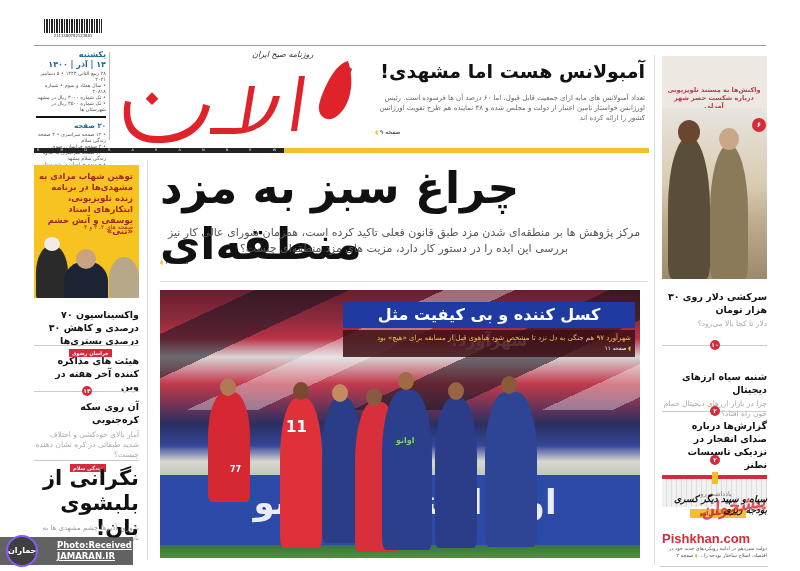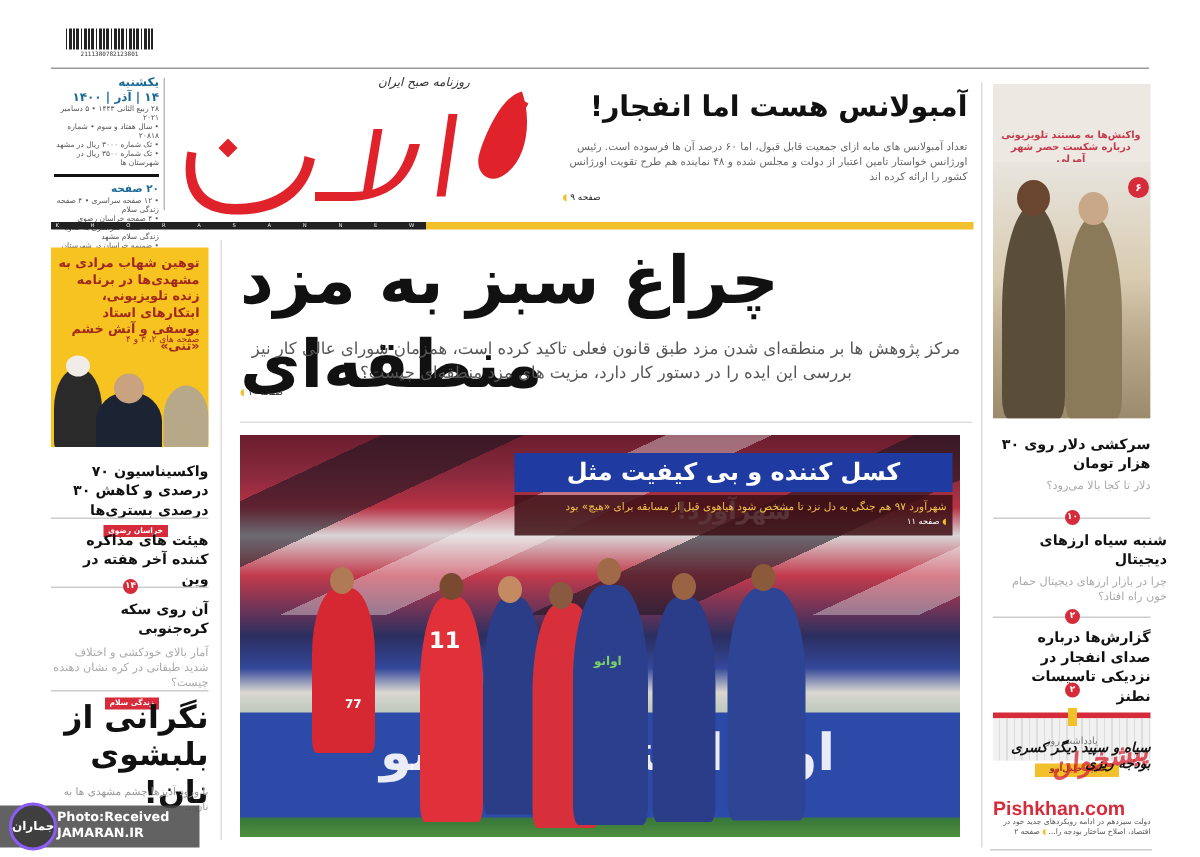--- a/index.html
+++ b/index.html
@@ -48,21 +48,21 @@
   .lc-rule { left: 34px; width: 105px; height: 1px; background: #ccc; }
   .badge-red { background: #d62b3a; color: #fff; font-size: 5px; padding: 1px 3px; font-weight: bold; }
   .num-circle { width: 10px; height: 10px; border-radius: 50%; background: #d62b3a; color: #fff; font-size: 6px; line-height: 10px; text-align: center; font-weight: bold; }
 
   .big-bread { left: 34px; top: 466px; width: 105px; font-size: 21px; line-height: 25px; font-weight: bold; direction: rtl; text-align: right; color: #111; }
   .bread-sub { left: 34px; top: 523px; width: 105px; font-size: 7px; line-height: 10px; color: #999; direction: rtl; text-align: right; }
 
   
   .watermark { left: 0; top: 537px; width: 133px; height: 28px; background: rgba(70,70,70,0.85); }
   .wm-circle { left: 6px; top: 535px; width: 32px; height: 32px; border-radius: 50%; border: 2px solid #8b5cf6; background: rgba(60,60,60,0.9); color: #fff; font-size: 8px; line-height: 28px; text-align: center; font-weight: bold; }
-  .wm-text { left: 38px; top: 540px; color: #fff; font-size: 8.5px; line-height: 11px; font-family: "DejaVu Sans", sans-serif; font-weight: bold; }
+  .wm-text { left: 57px; top: 540px; color: #fff; font-size: 8.5px; line-height: 11px; font-family: "DejaVu Sans", sans-serif; font-weight: bold; text-decoration: underline; }
 
   
   .h-main { left: 160px; top: 160px; width: 488px; font-size: 44px; line-height: 56px; font-weight: bold; color: #111; direction: rtl; text-align: left; letter-spacing: -1px; }
   .p-main { left: 160px; top: 225px; width: 488px; font-size: 11px; line-height: 16px; color: #555; direction: rtl; text-align: center; }
   .ref-main { left: 160px; top: 258px; font-size: 6px; color: #222; }
   .main-rule { left: 160px; top: 281px; width: 488px; height: 1px; background: #ddd; }
 
   
   .photo { left: 160px; top: 290px; width: 480px; height: 268px; overflow: hidden; background: linear-gradient(180deg, #6a1d2e 0%, #8a2a3d 10%, #b83245 18%, #d8d4d6 25%, #c23a4c 35%, #2b2f60 50%, #34479a 58%, #d9d7d0 64%, #b9c6b8 70%, #3856a8 74%, #2a43a0 90%, #3a7a3a 96%, #4f8f40 100%); }
   .photo-stripes { position: absolute; left: 0; top: 0; width: 480px; height: 120px; background: repeating-linear-gradient(155deg, transparent 0 40px, rgba(20,20,30,0.55) 40px 80px, transparent 80px 120px, rgba(255,255,255,0.35) 120px 150px); }
@@ -119,21 +119,21 @@
   <path d="M233,15 C220,18 210,40 205,55 C200,70 212,78 222,70 C236,60 240,35 233,15 Z" fill="#e0232b"></path>
   <rect x="226" y="20" width="10" height="8" transform="rotate(30 231 24)" fill="#e0232b"></rect>
   <path d="M190,30 L182,85 L176,85 L184,30 Z" fill="#e0232b"></path>
   <path d="M165,50 C160,70 150,86 120,88 L95,88 L95,82 L120,82 C142,82 152,72 158,50 Z" fill="#e0232b"></path>
   <path d="M140,40 L133,82 L127,82 L134,40 Z" fill="#e0232b"></path>
   <path d="M95,60 C90,85 70,98 40,97 C15,96 5,80 10,55 L16,56 C12,78 22,90 42,90 C65,90 85,80 88,58 Z" fill="#e0232b"></path>
   <rect x="33" y="48" width="9" height="9" transform="rotate(45 37 52)" fill="#e0232b"></rect>
 </svg>
 <div class="abs logo-sub">روزنامه صبح ایران</div>
 
-<div class="abs h-ambulance rtl">آمبولانس هست اما انفجار!</div>
+<div class="abs h-ambulance rtl">آمبولانس هست اما مشهدی!</div>
 <div class="abs p-ambulance rtl">تعداد آمبولانس های مابه ازای جمعیت قابل قبول، اما ۶۰ درصد آن ها فرسوده است. رئیس اورژانس خواستار تامین اعتبار از دولت و مجلس شده و ۴۸ نماینده هم طرح تقویت اورژانس کشور را ارائه کرده اند</div>
 <div class="abs ref-ambulance"><span style="color:#f1c02a">◖</span> <span>صفحه ۹</span></div>
 <div class="abs vrule-right"></div>
 
 <div class="abs strip-black">K H O R A S A N N E W S P A P E R . C O M</div>
 <div class="abs strip-yellow"></div>
 
 <div class="abs yellow-box">
   <div class="txt">توهین شهاب مرادی به مشهدی‌ها در برنامه زنده تلویزیونی، ابتکارهای استاد یوسفی و آتش خشم «تنی»</div>
   <div class="ref">صفحه های ۲، ۳ و ۴</div>
@@ -209,21 +209,21 @@
   </div>
   <div class="abs num-circle" style="left:90px; top:62px; width:14px; height:14px; line-height:14px; font-size:7px;">۶</div>
 </div>
 
 <div class="abs rc" style="top:290px;">
   <div class="rc-h">سرکشی دلار روی ۳۰ هزار تومان</div>
   <div class="rc-sub" style="margin-top:3px;">دلار تا کجا بالا می‌رود؟</div>
 </div>
 <div class="abs rc-rule" style="top:345px;"></div>
 <div class="abs num-circle" style="left:710px; top:340px;">۱۰</div>
-<div class="abs rc" style="top:354px;margin-left:11px;">
+<div class="abs rc" style="top:370px;">
   <div class="rc-h">شنبه سیاه ارزهای دیجیتال</div>
   <div class="rc-sub" style="margin-top:3px;">چرا در بازار ارزهای دیجیتال حمام خون راه افتاد؟</div>
 </div>
 <div class="abs rc-rule" style="top:411px;"></div>
 <div class="abs num-circle" style="left:710px; top:406px;">۲</div>
 <div class="abs rc" style="top:419px;">
   <div class="rc-h">گزارش‌ها درباره صدای انفجار در نزدیکی تاسیسات نطنز</div>
 </div>
 <div class="abs num-circle" style="left:710px; top:455px;">۲</div>
 

